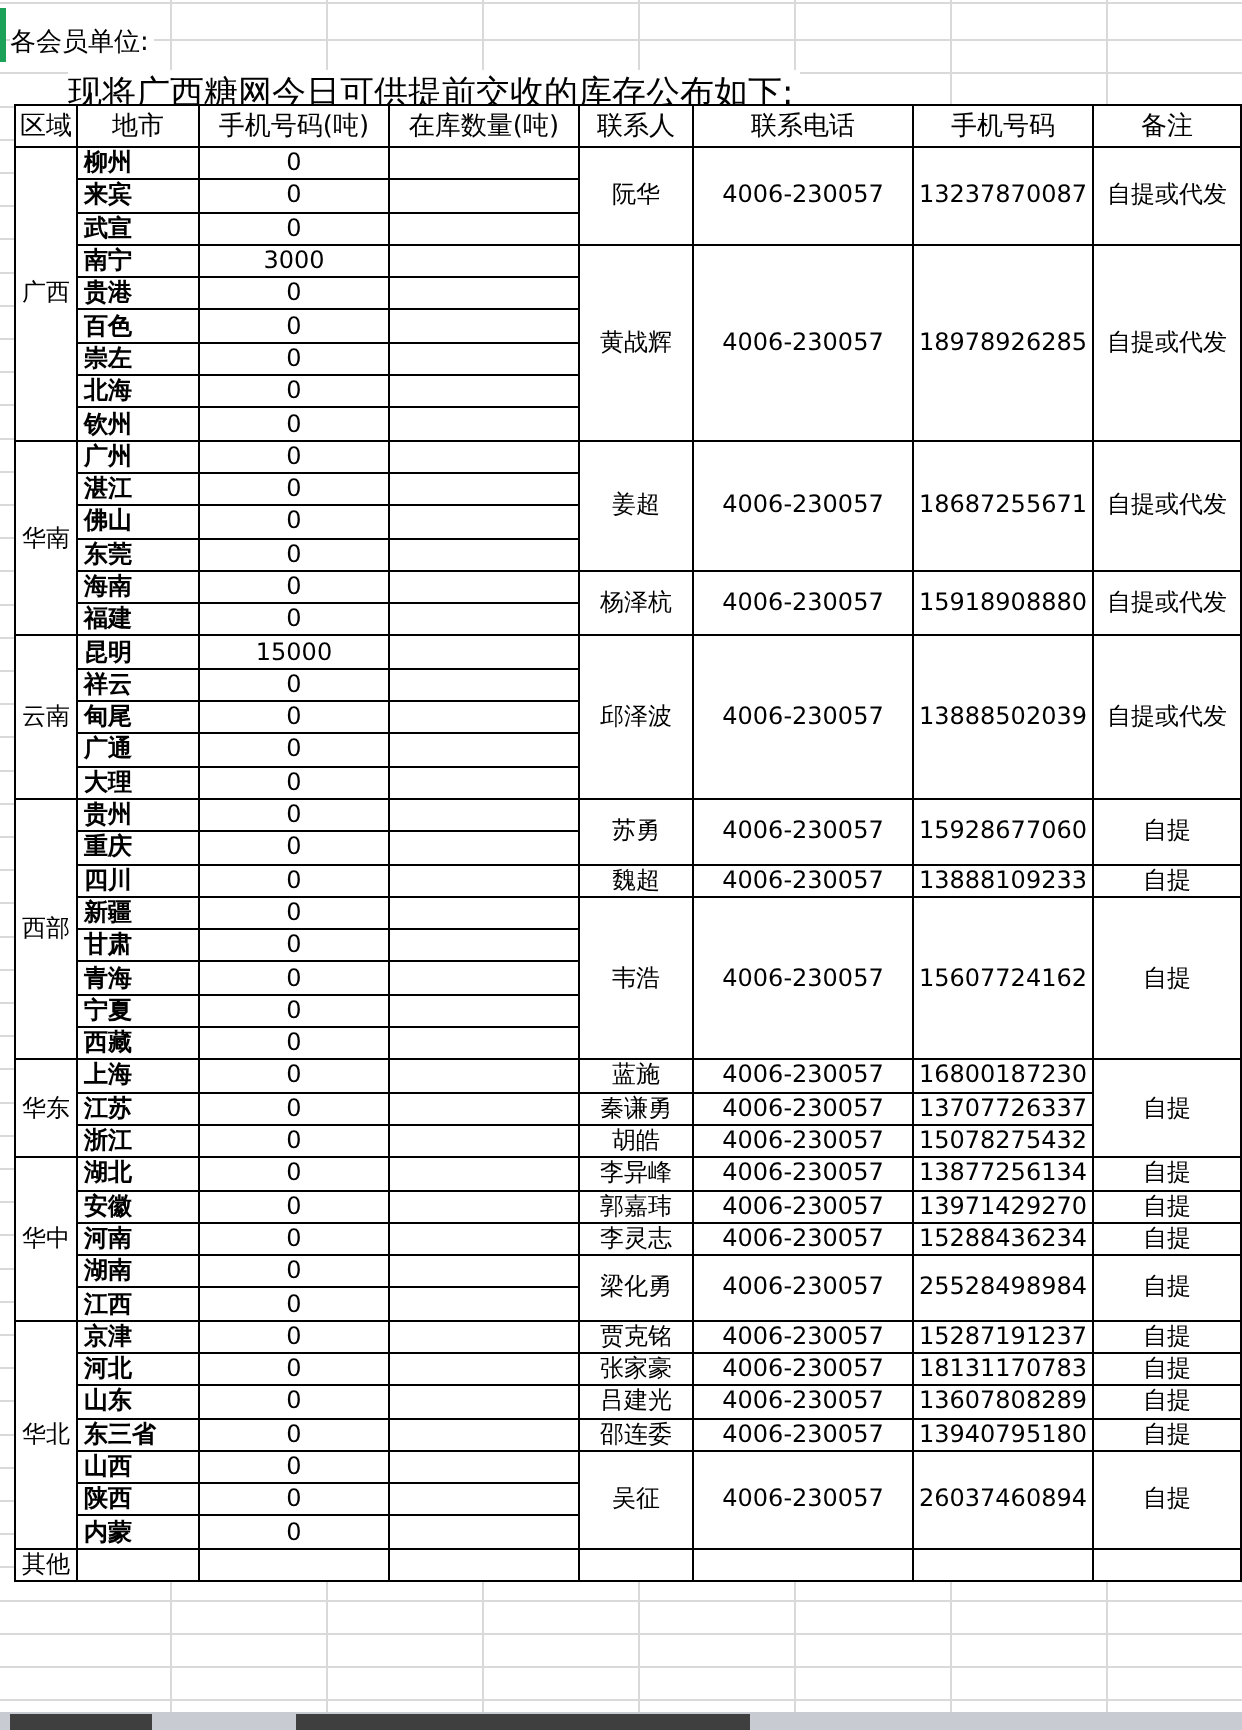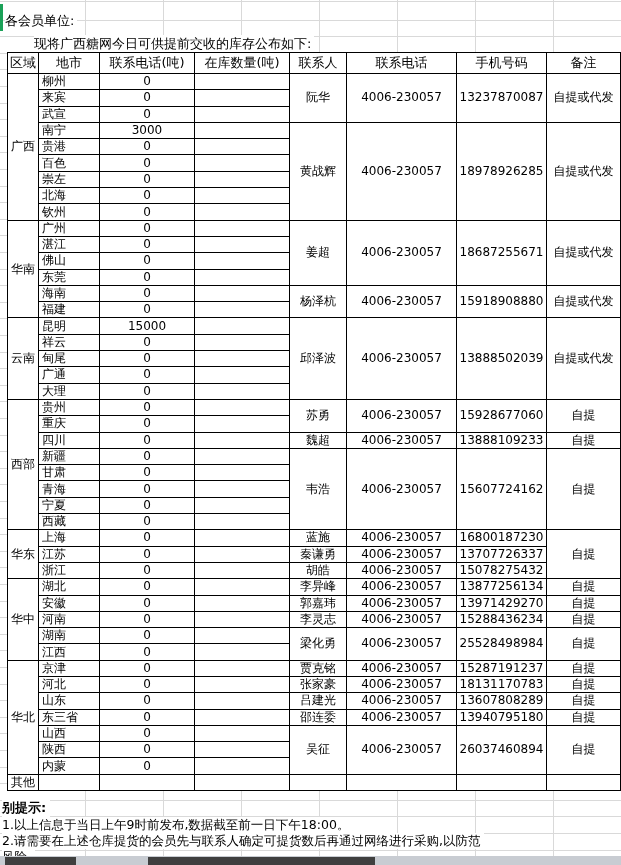--- a/index.html
+++ b/index.html
@@ -5,27 +5,27 @@
   html,body{margin:0;padding:0;}
   body{width:621px;height:865px;overflow:hidden;background:#ffffff;
        font-family:"DejaVu Sans",sans-serif;color:#000;}
   .sheet{position:relative;width:621px;height:865px;
     background-image:
       repeating-linear-gradient(to right, transparent 0 77px, #d9d9d9 77px 78px),
       repeating-linear-gradient(to bottom, transparent 0 15.6px, #d9d9d9 15.6px 16.6px);
     background-position:8px 0, 0 4px;}
   .green-marker{position:absolute;left:0;top:4px;width:3px;height:27px;background:#1ba158;}
   .title1{position:absolute;left:5px;top:11px;font-size:13px;background:#fff;padding:1px 3px 1px 0;}
-  .title2{position:absolute;left:34px;top:35px;font-size:13px;background:#fff;padding:0 3px 0 0;}
+  .title2{position:absolute;left:34px;top:35px;font-size:17px;background:#fff;padding:0 3px 0 0;}
   table.inv{position:absolute;top:52px;left:7px;border-collapse:collapse;table-layout:fixed;
             background:#fff;}
   table.inv th,table.inv td{border:1px solid #000;overflow:hidden;white-space:nowrap;}
   table.inv th{height:20px;font-size:13px;font-weight:normal;text-align:center;padding:0;}
   table.inv td{height:15.3px;font-size:12px;line-height:13px;padding:0 1px;text-align:center;}
-  table.inv td.c1{text-align:left;padding-left:3px;}
+  table.inv td.c1{text-align:left;padding-left:3px;font-weight:bold;}
   col.w0{width:31px}col.w1{width:61px}col.w2{width:95px}col.w3{width:95px}
   col.w4{width:57px}col.w5{width:110px}col.w6{width:90px}col.w7{width:74px}
   .notes{position:absolute;left:2px;top:797px;}
   .notes .nt{font-size:13px;font-weight:bold;background:#fff;display:inline-block;padding-right:4px;}
   .notes .nl{font-size:12.5px;line-height:16px;background:#fff;display:table;padding-right:4px;}
   .strip-light{position:absolute;left:0;top:856px;width:621px;height:9px;background:#c8ccd2;}
   .strip-dark1{position:absolute;left:5px;top:857px;width:71px;height:8px;background:#3f3f3f;}
   .strip-dark2{position:absolute;left:148px;top:857px;width:227px;height:8px;background:#3f3f3f;}
 </style>
 </head>
@@ -46,21 +46,21 @@
         <col class="w3">
       <col class="w4">
         <col class="w5">
         <col class="w6">
         <col class="w7">
     </colgroup>
     <thead>
       <tr>
         <th>区域</th>
         <th>地市</th>
-        <th>联系电话(吨)</th>
+        <th>手机号码(吨)</th>
         <th>在库数量(吨)</th>
         <th>联系人</th>
         <th>联系电话</th>
         <th>手机号码</th>
         <th>备注</th>
       </tr>
     </thead>
     <tbody>
         <tr>
           <td class="c0" rowspan="9">广西</td>
@@ -368,24 +368,18 @@
           <td class="c2"></td>
           <td class="c3"></td>
           <td class="c4"></td>
           <td class="c5"></td>
           <td class="c6"></td>
           <td class="c7"></td>
         </tr>
       </tbody>
   </table>
 
-  <div class="notes">
-    <div class="nt">别提示:</div>
-    <div class="nl">1.以上信息于当日上午9时前发布,数据截至前一日下午18:00。</div>
-    <div class="nl">2.请需要在上述仓库提货的会员先与联系人确定可提货数后再通过网络进行采购,以防范</div>
-    <div class="nl">风险.</div>
-  </div>
 
   <div class="strip-light"></div>
   <div class="strip-dark1"></div>
   <div class="strip-dark2"></div>
 
 </div>
 
 </body></html>

